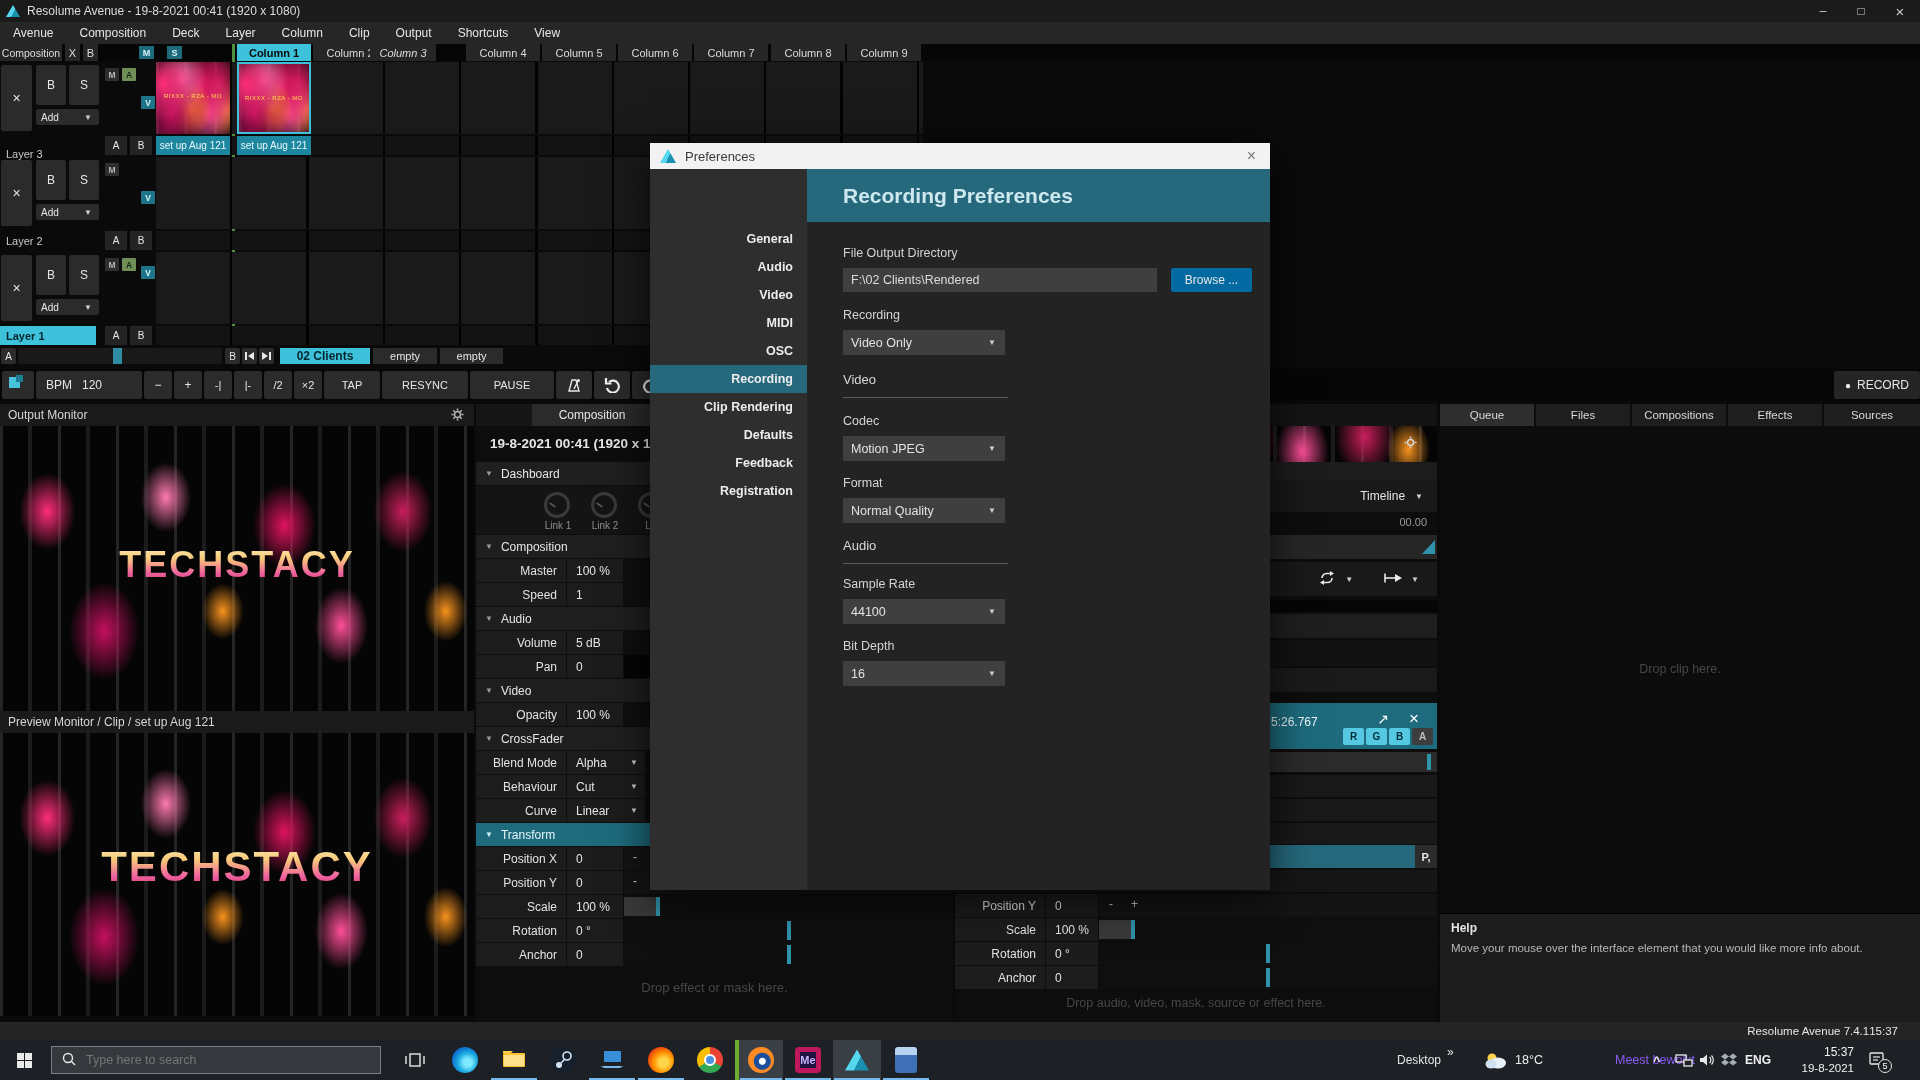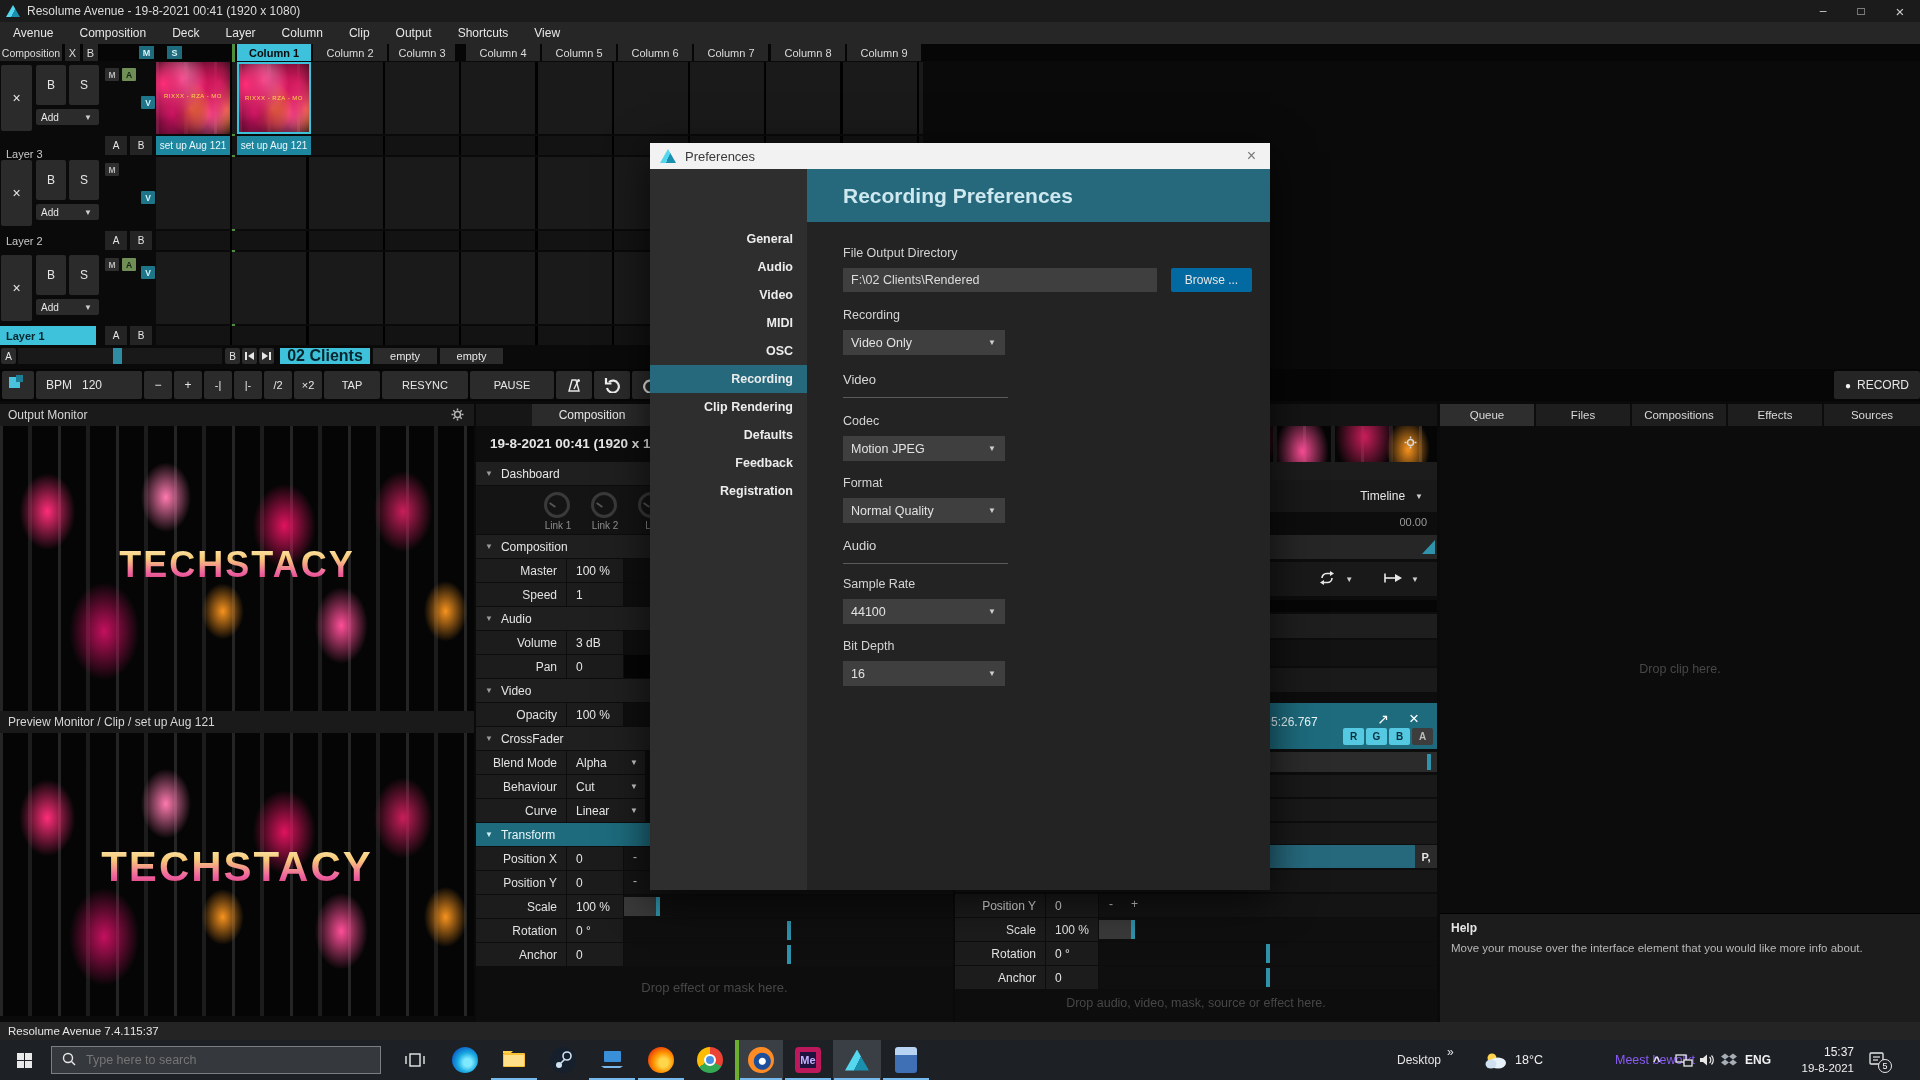--- a/index.html
+++ b/index.html
@@ -111,21 +111,21 @@
   </div>
 
   <div class="abs" style="left:0;top:44px;width:1920px;height:17px;background:#060606;">
     <div class="colcell" style="left:0;width:62px;font-size:10.5px;">Composition</div>
     <div class="colcell" style="left:65px;width:15px;">X</div>
     <div class="colcell" style="left:83px;width:15px;">B</div>
     <div class="colcell" style="left:139px;width:15px;top:2px;height:13px;background:#1d6b7d;color:#d8f2f8;font-size:9px;font-weight:bold;">M</div>
     <div class="colcell" style="left:167px;width:15px;top:2px;height:13px;background:#1d6b7d;color:#d8f2f8;font-size:9px;font-weight:bold;">S</div>
     <div class="colcell" style="left:237px;width:74px;background:#3ec1da;color:#0a0a0a;font-weight:bold;">Column 1</div>
     <div class="colcell" style="left:313px;width:74px;">Column 2</div>
-    <div class="colcell" style="left:389px;width:66px;">Column 3</div>
+    <div class="colcell" style="left:370px;width:66px;font-style:italic;">Column 3</div>
     <div class="colcell" style="left:466px;width:74px;">Column 4</div>
     <div class="colcell" style="left:542px;width:74px;">Column 5</div>
     <div class="colcell" style="left:618px;width:74px;">Column 6</div>
     <div class="colcell" style="left:694px;width:74px;">Column 7</div>
     <div class="colcell" style="left:771px;width:74px;">Column 8</div>
     <div class="colcell" style="left:847px;width:74px;">Column 9</div>
   </div>
 
   <div class="abs" style="left:232px;top:44px;width:3px;height:301px;background:#4d8f3c;"></div>
 
@@ -229,21 +229,21 @@
           <rect x="0" y="0" width="2" height="8" fill="#e6e6e6"></rect>
           <path d="M9 0 L3 4 L9 8 Z" fill="#e6e6e6"></path>
         </svg>
     </div>
     <div class="btn abs" style="left:259px;top:1px;width:15px;height:16px;">
       <svg width="9" height="8">
           <rect x="7" y="0" width="2" height="8" fill="#e6e6e6"></rect>
           <path d="M0 0 L6 4 L0 8 Z" fill="#e6e6e6"></path>
         </svg>
     </div>
-    <div class="abs flex" style="left:280px;top:1px;width:90px;height:16px;background:#3ec1da;color:#06262e;font-weight:bold;justify-content:center;font-size:16px;text-align:right;">02 Clients</div>
+    <div class="abs flex" style="left:280px;top:1px;width:90px;height:16px;background:#3ec1da;color:#06262e;font-weight:bold;justify-content:center;font-size:12px;text-align:right;">02 Clients</div>
     <div class="abs flex" style="left:373px;top:1px;width:64px;height:16px;background:#2b2b2b;justify-content:center;font-size:11px;">empty</div>
     <div class="abs flex" style="left:440px;top:1px;width:63px;height:16px;background:#2b2b2b;justify-content:center;font-size:11px;">empty</div>
   </div>
 
   <div class="abs flex" style="left:0;top:369px;width:1920px;height:32px;background:#060606;gap:2px;padding-left:2px;">
     <div class="btn" style="width:32px;height:28px;position:relative;">
       <span style="position:absolute;left:7px;top:6px;width:11px;height:11px;background:#49c3dd;"></span>
       <span style="position:absolute;left:14px;top:4px;width:7px;height:7px;background:#1d7f96;"></span>
     </div>
     <div class="btn" style="width:106px;height:28px;justify-content:flex-start;padding-left:10px;gap:10px;">
@@ -359,21 +359,21 @@
       <div class="plab">Speed</div>
       <div class="pval">1</div>
       <div class="psl"></div>
     </div>
     <div class="psec" style="top:203px;">
       <span class="tri">▼</span>
       <span>Audio</span>
     </div>
     <div class="prow" style="top:227px;">
       <div class="plab">Volume</div>
-      <div class="pval">3 dB</div>
+      <div class="pval">5 dB</div>
       <div class="psl"></div>
     </div>
     <div class="prow" style="top:251px;">
       <div class="plab">Pan</div>
       <div class="pval">0</div>
       <div class="psl" style="background:#050505;"></div>
     </div>
     <div class="psec" style="top:275px;">
       <span class="tri">▼</span>
       <span>Video</span>
@@ -572,21 +572,21 @@
     <div class="btab" style="left:384px;width:96px;">Sources</div>
     <div class="abs" style="left:0;top:509px;width:480px;height:109px;background:#1c1c1c;border-top:1px solid #000;">
       <div style="position:absolute;left:11px;top:7px;font-weight:bold;">Help</div>
       <div style="position:absolute;left:11px;top:28px;width:450px;font-size:11.5px;color:#b8b8b8;">Move your mouse over the interface element that you would like more info about.</div>
     </div>
     <div class="abs" style="left:0;top:22px;width:480px;height:487px;background:#0c0c0c;">
       <div class="drophint" style="top:236px;font-size:12.5px;">Drop clip here.</div>
     </div>
   </div>
 
-  <div class="abs flex" style="left:0;top:1022px;width:1920px;height:18px;background:#242424;padding:0 8px;justify-content:flex-start;">
+  <div class="abs flex" style="left:0;top:1022px;width:1920px;height:18px;background:#242424;padding:0 8px;justify-content:flex-end;">
     <span style="font-size:11.5px;">Resolume Avenue 7.4.1</span>
     <span style="font-size:11.5px;margin-right:14px;">15:37</span>
   </div>
 
   <div id="taskbar">
     <div class="tbtn" style="left:0;">
       <span class="winlogo">
           <div></div>
           <div></div>
           <div></div>

